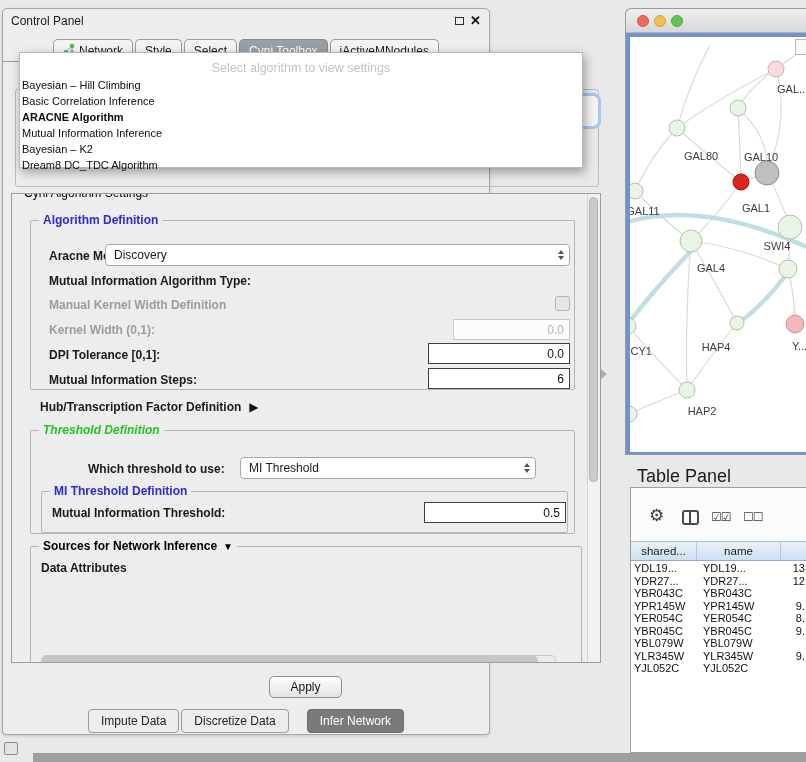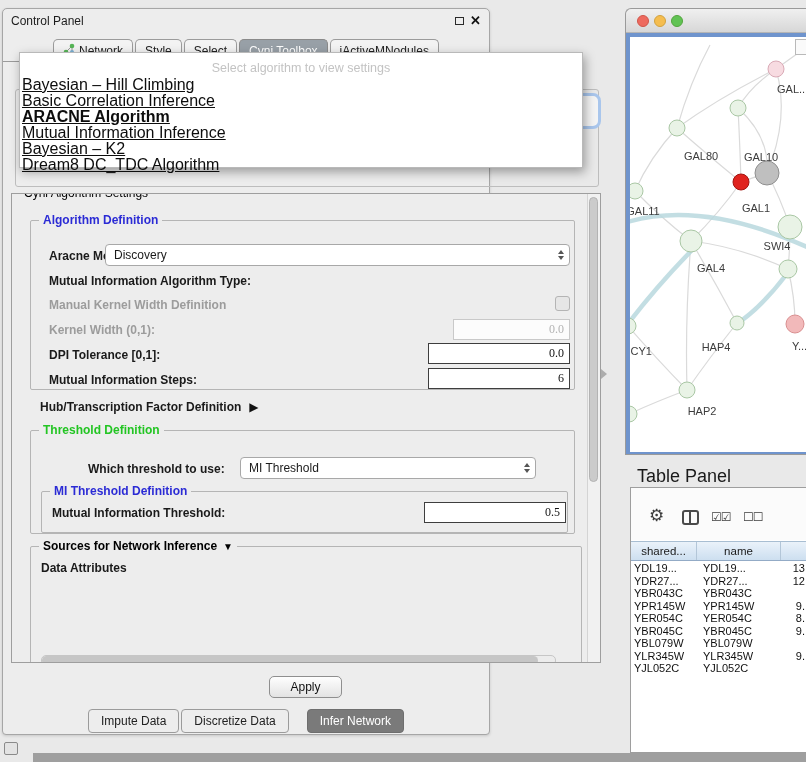--- a/index.html
+++ b/index.html
@@ -33,39 +33,39 @@
 
   #under-group{position:absolute;left:12px;top:80px;width:584px;height:98px;
     border:1px solid #bdbdbd;border-radius:3px;z-index:1;}
   #focus-button{position:absolute;left:554px;top:84px;width:44px;height:36px;background:#f4f4f4;
     border:3px solid #a9c6ec;border-radius:8px;z-index:2;}
 
   
   #algo-popup{position:absolute;left:16px;top:43px;width:564px;height:116px;background:#fff;
     border:1px solid #b9b9b9;box-shadow:2px 4px 10px rgba(0,0,0,.35);z-index:30;padding-top:8px;}
   .popup-placeholder{text-align:center;color:#c3c3c3;font-size:12.5px;height:16px;line-height:15px;}
-  .popup-item{font-size:16px;height:16px;line-height:16px;padding-left:2px;color:#0d0d0d;text-decoration:underline;}
+  .popup-item{font-size:11px;height:16px;line-height:16px;padding-left:2px;color:#0d0d0d;}
   .popup-item.hl{font-weight:bold;}
 
   
   #settings-panel{position:absolute;left:8px;top:184px;width:590px;height:470px;
     border:1px solid #9e9e9e;background:#ededed;z-index:3;overflow:hidden;}
   .legend{position:absolute;top:-8px;background:#ededed;padding:0 4px;font-size:12px;white-space:nowrap;}
   .legend.bold{font-weight:bold;}
   .blue{color:var(--title_blue);} .green{color:var(--title_green);}
   .group{position:absolute;border:1px solid #b5b5b5;border-radius:2px;}
   .flabel{position:absolute;font-size:12px;font-weight:bold;color:#1a1a1a;white-space:nowrap;}
   .flabel.disabled{color:#9c9c9c;}
   .combo{position:absolute;height:22px;background:#fff;border:1px solid #a8a8a8;border-radius:4px;
     display:flex;align-items:center;font-size:12px;color:#1a1a1a;padding-left:8px;}
   .stepper{position:absolute;right:5px;top:5px;display:flex;flex-direction:column;gap:2px;}
   .tri-up{width:0;height:0;border-left:3.5px solid transparent;border-right:3.5px solid transparent;border-bottom:4px solid #555;}
   .tri-down{width:0;height:0;border-left:3.5px solid transparent;border-right:3.5px solid transparent;border-top:4px solid #555;}
   .tfield{position:absolute;height:21px;border:1px solid #3e3e3e;background:#fff;font-size:12px;
-    text-align:right;padding:0 5px;font-family:Liberation Serif, serif;color:#111;}
+    text-align:right;padding:0 5px;font-family:Liberation Sans, sans-serif;color:#111;}
   .tfield.disabled{border-color:#c9c9c9;color:#b3b3b3;background:#fcfcfc;}
   .checkbox{position:absolute;width:15px;height:15px;background:#e6e6e6;border:1px solid #b4b4b4;border-radius:3px;}
   #hub-row{position:absolute;left:28px;top:206px;display:flex;align-items:center;gap:8px;}
   .hub-arrow{font-size:12px;color:#111;}
   .v-scroll{position:absolute;right:0;top:0;bottom:0;width:13px;background:#f1f1f1;border-left:1px solid #d4d4d4;}
   .v-thumb{position:absolute;left:1px;top:3px;width:9px;height:285px;background:#cbcbcb;
     border:1px solid #b3b3b3;border-radius:5px;}
   .list{position:absolute;background:#fff;border:1px solid #a3a3a3;overflow:hidden;}
   .list-item{height:17px;line-height:17px;background:var(--selection_blue);color:#fff;font-size:12px;
     padding-left:4px;margin-right:12px;white-space:nowrap;}
@@ -209,21 +209,21 @@
       <span class="flabel" style="left:18px;top:152px;">Mutual Information Steps:</span>
       <input class="tfield" style="left: 397px; top: 147px; width: 142px;" value="6">
     </div>
 
     <div id="hub-row">
       <span class="flabel" style="position:static;">Hub/Transcription Factor Definition</span>
       <span class="hub-arrow">▶</span>
     </div>
 
     <div class="group" style="left:18px;top:236px;width:545px;height:104px;">
-      <span class="legend bold green" style="left:8px;">Threshold Definition</span>
+      <span class="legend bold green" style="left:8px;font-style:italic;">Threshold Definition</span>
 
       <span class="flabel" style="left:57px;top:31px;">Which threshold to use:</span>
       <div class="combo" style="left:209px;top:26px;width:296px;">
         <span>MI Threshold</span>
         <span class="stepper">
             <span class="tri-up"></span>
             <span class="tri-down"></span>
           </span>
       </div>
 

